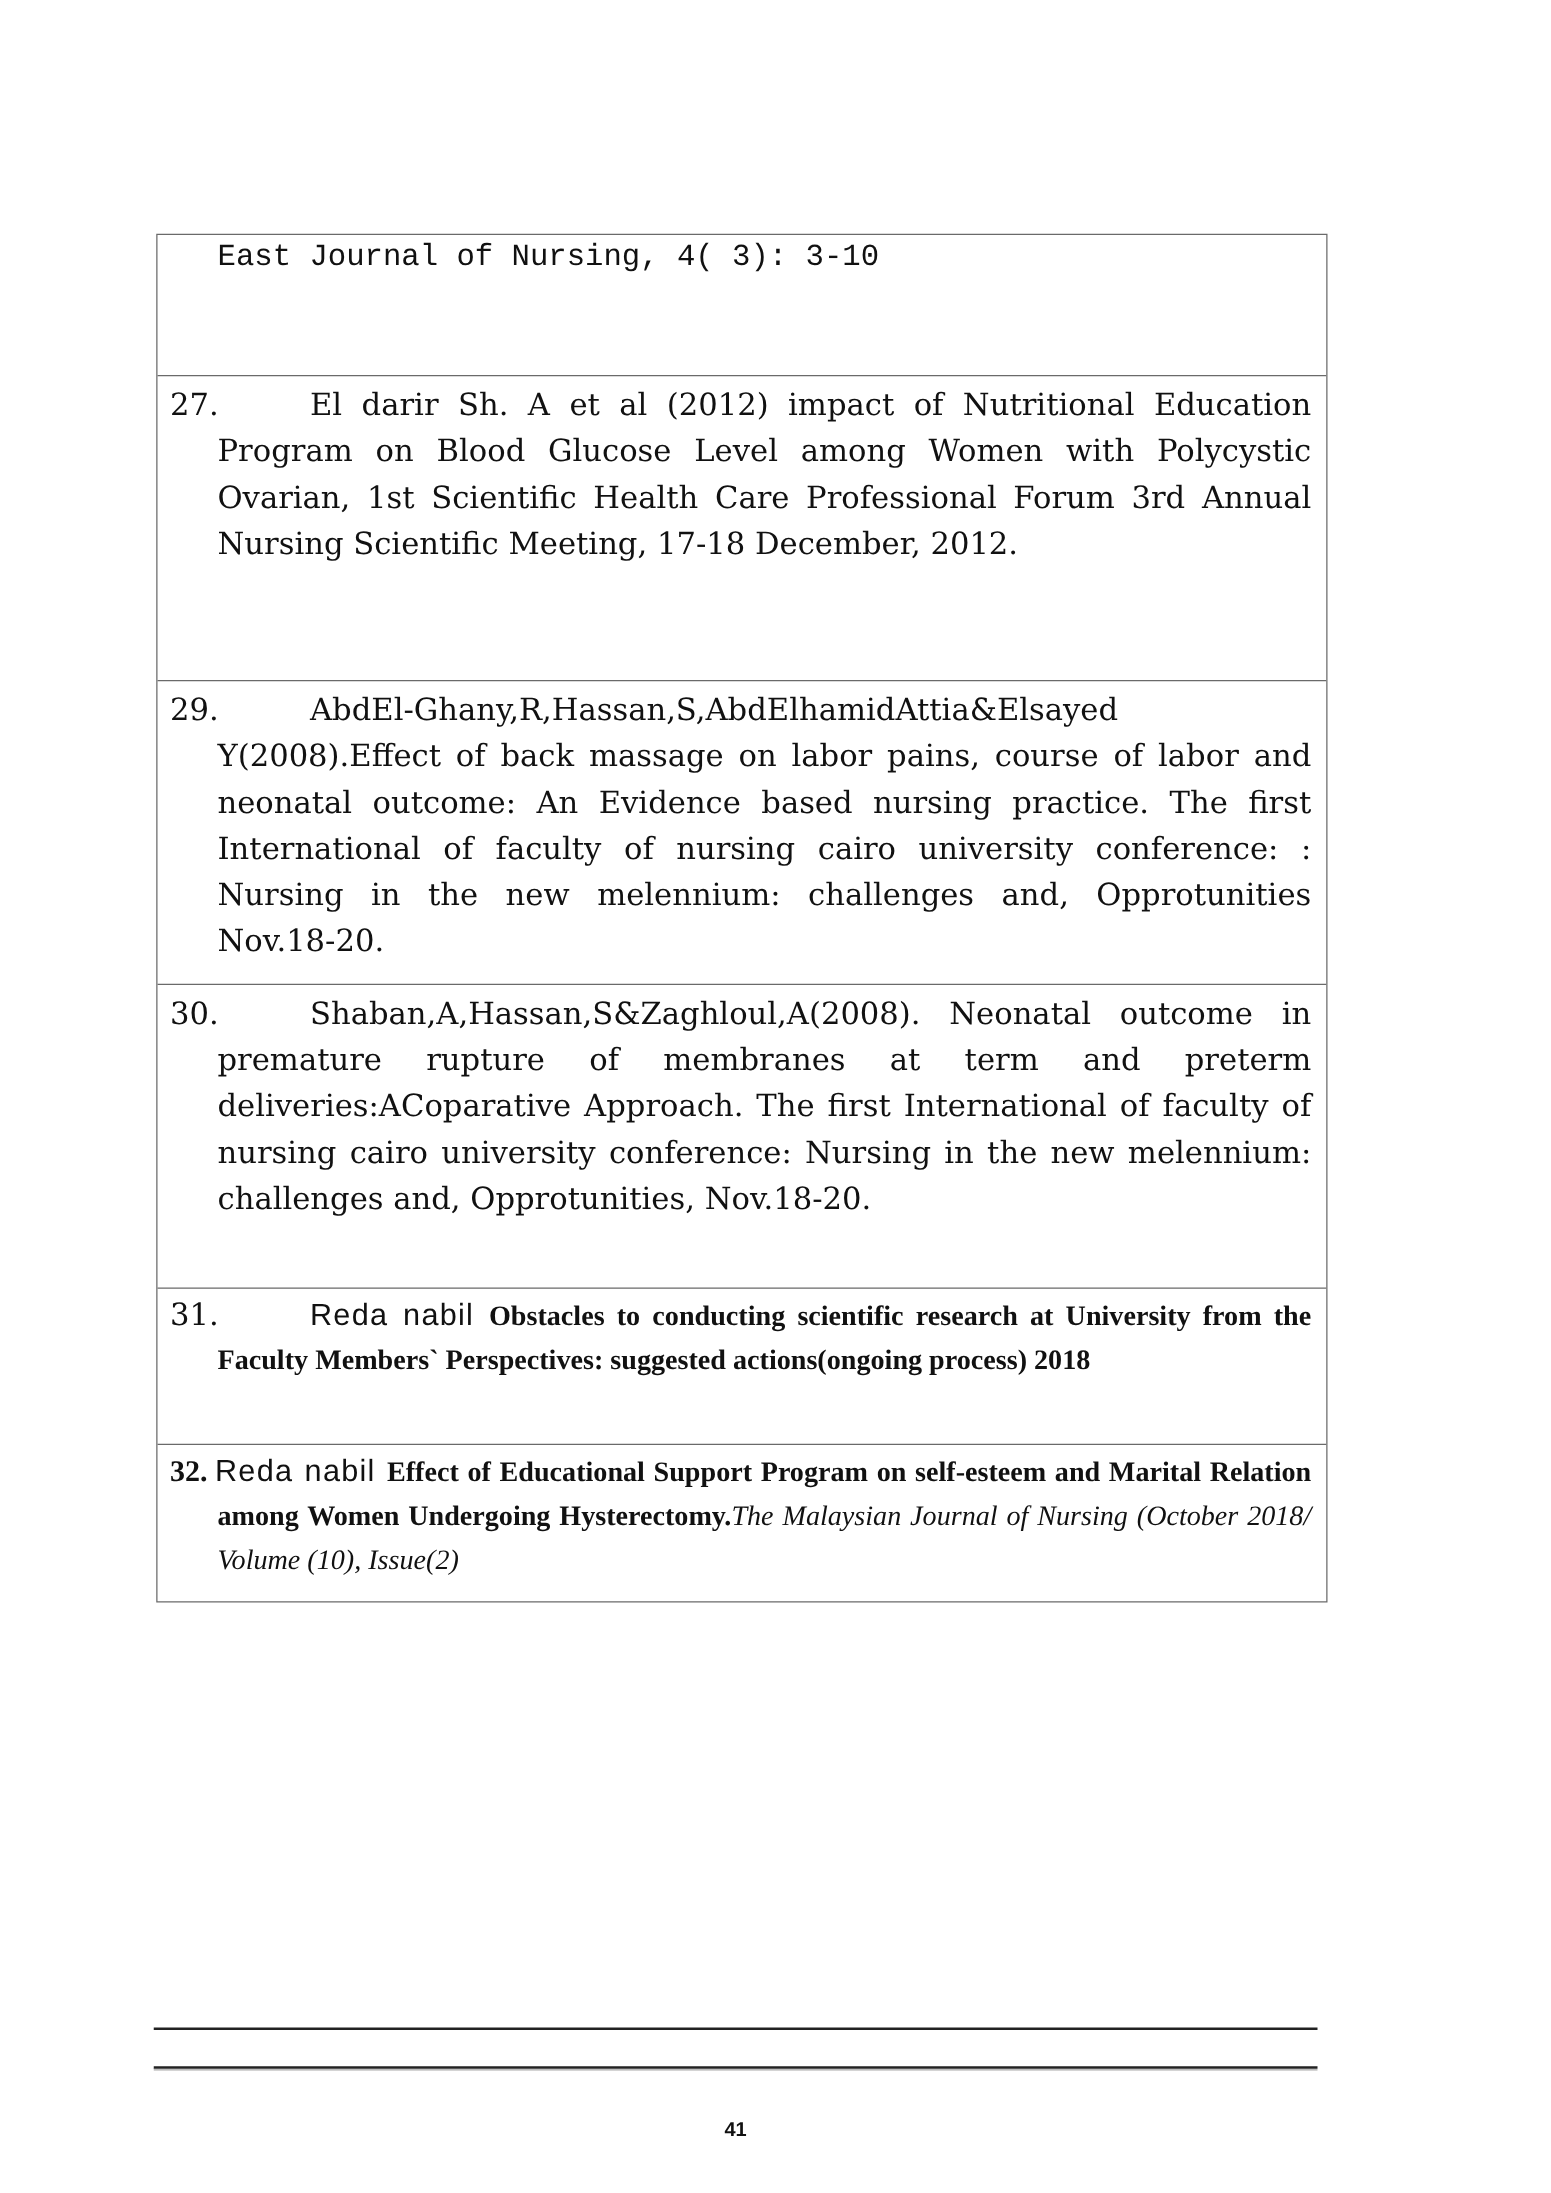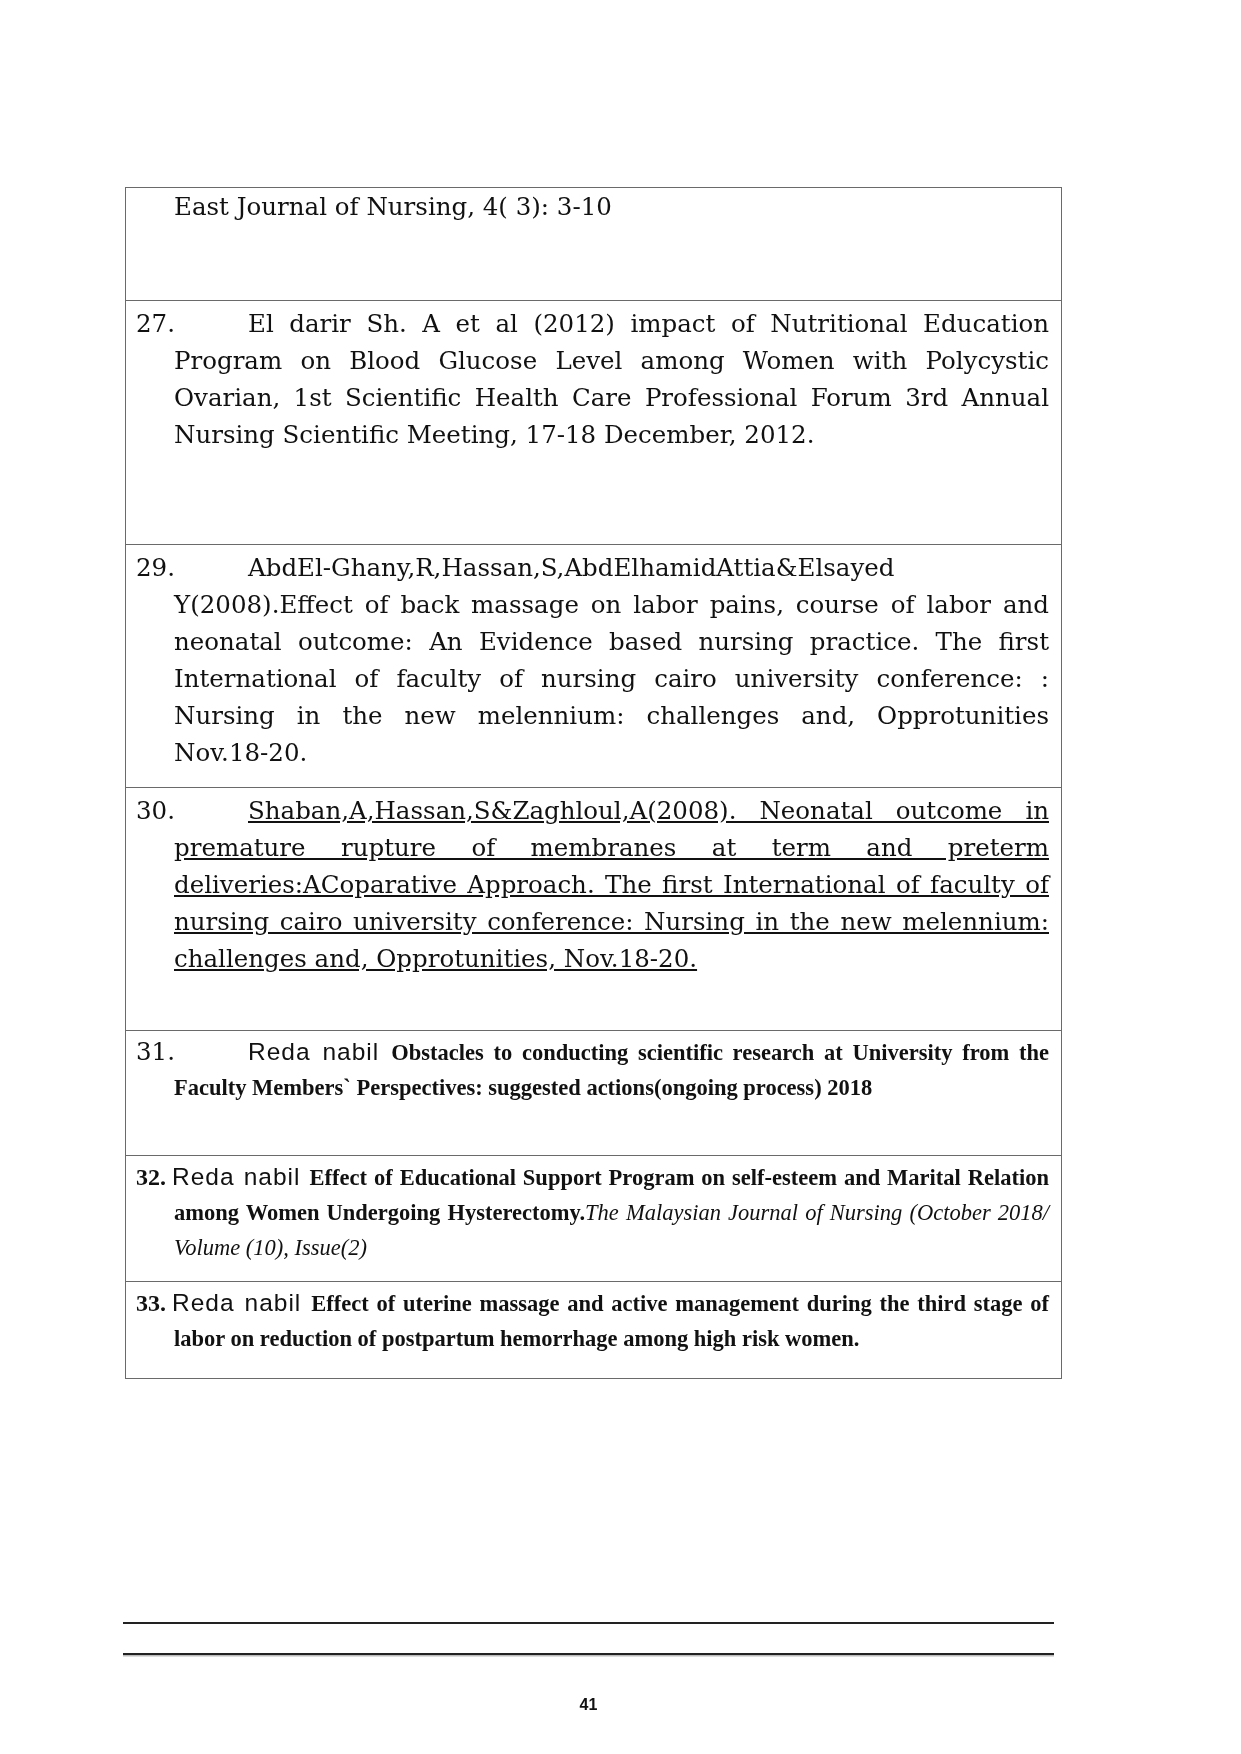--- a/index.html
+++ b/index.html
@@ -11,33 +11,33 @@
     .ref-table {
       position: absolute; left: 125px; top: 187px; width: 937px;
       border: 1.5px solid #6a6a6a; box-sizing: border-box;
     }
     .ref-row {
       border-top: 1.5px solid #6a6a6a; box-sizing: border-box;
       padding: 0 12px 0 48px;
       font-size: 24.5px; line-height: 37px;
       text-align: justify; text-align-last: left;
     }
-    .ref-row:first-child { border-top: none; }
+    .ref-row:first-child { border-top: none; font-family: Liberation Mono, monospace; }
     .ref-row .num { display: inline-block; margin-left: -38px; width: 112px; }
     .ref-row .num.tight { width: auto; margin-right: 6px; }
     .times-b { font-family: "Liberation Serif", serif; font-weight: bold; font-size: 22.5px; }
     .times-i { font-family: "Liberation Serif", serif; font-style: italic; font-size: 22.5px; }
     .author { font-family: Liberation Sans, sans-serif; font-size: 24.5px; letter-spacing: 1px; }
     .bold-num { font-family: "Liberation Serif", serif; font-weight: bold; font-size: 24px; }
 
     #row-0 { height: 112px; padding-top: 0px; }
     #row-1 { height: 244px; padding-top: 4px; }
     #row-2 { height: 169px; padding-top: 4px; }
     #row-3 { height: 243px; padding-top: 4px; }
-    #row-4 { height: 243px; padding-top: 4px; text-decoration: underline; }
+    #row-4 { height: 243px; padding-top: 4px; }
     #row-5 { height: 125px; padding-top: 4px; line-height: 34px; }
     #row-6 { height: 126px; padding-top: 4px; line-height: 34px; }
     #row-7 { height: 97px;  padding-top: 4px; line-height: 34px; }
 
     .footer-line { position: absolute; left: 123px; width: 931px; height: 0; border-top: 2px solid #222; }
     .footer-line.top { top: 1622px; }
     .footer-line.bottom { top: 1653px; border-top: 2px solid #222; box-shadow: 0 1.5px 0 #bbb; }
     .page-number {
       position: absolute; top: 1696px; left: 0; width: 1177px; text-align: center;
       font-family: "Liberation Sans", sans-serif; font-weight: bold; font-size: 16px;
@@ -68,22 +68,18 @@
   <div class="ref-row" id="row-5">
     <span class="num">31.</span><span class="author">Reda nabil</span>
     <span class="times-b">Obstacles to conducting scientific research at University from the Faculty Members` Perspectives: suggested actions(</span><span class="times-b" style="">ongoing process</span><span class="times-b">) 2018</span>
   </div>
 
   <div class="ref-row" id="row-6">
     <span class="num tight bold-num">32.</span><span class="author">Reda nabil</span>
     <span class="times-b">Effect of Educational Support Program on self-esteem and Marital Relation  among Women Undergoing Hysterectomy.</span><span class="times-i">The Malaysian Journal of Nursing (October 2018/ Volume (10), Issue(2)</span>
   </div>
 
-  <div class="ref-row" id="row-7">
-    <span class="num tight bold-num">33.</span><span class="author">Reda nabil</span>
-    <span class="times-b">Effect of uterine massage and active management during the third stage of labor on reduction of postpartum hemorrhage among high risk women.</span>
-  </div>
 
 </div>
 
 <div class="footer-line top"></div>
 <div class="page-number">41</div>
 <div class="footer-line bottom"></div>
 
 </body></html>

